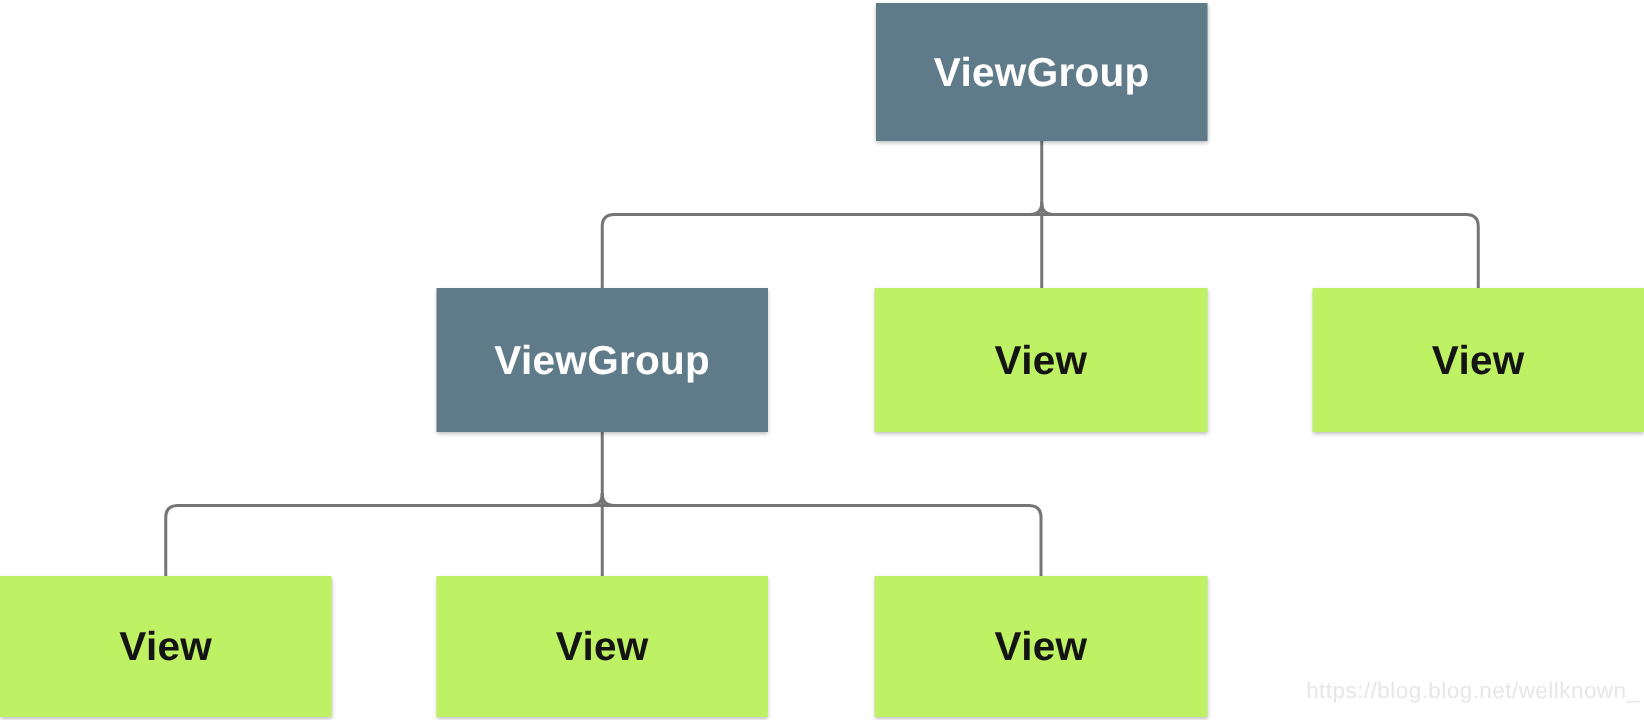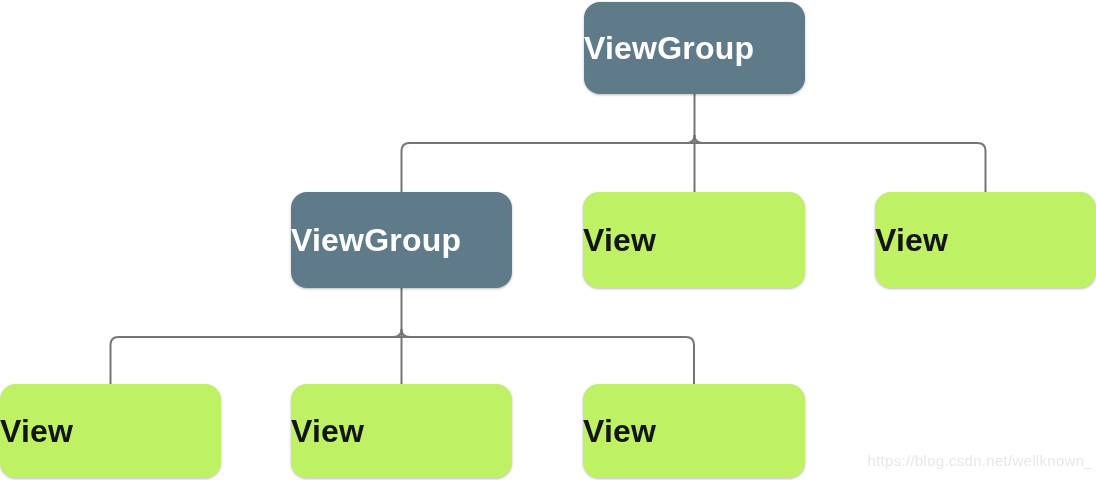--- a/index.html
+++ b/index.html
@@ -19,22 +19,23 @@
     position: absolute;
     left: 0;
     top: 0;
     z-index: 1;
   }
   .node {
     position: absolute;
     z-index: 2;
     display: flex;
     align-items: center;
-    border-radius: 16px;
-    font-size: 32px;
+    justify-content: center;
+    border-radius: 0;
+    font-size: 27px;
     font-weight: bold;
     letter-spacing: 0.2px;
     box-shadow: 0 1px 3px rgba(0,0,0,0.18), 0 1px 2px rgba(0,0,0,0.10);
   }
   .node.group {
     background: #5f7a89;
     color: #ffffff;
   }
   .node.view {
     background: #bef264;
@@ -98,15 +99,15 @@
   </div>
 
   <div class="node view n-l3-v2">
     <span>View</span>
   </div>
 
   <div class="node view n-l3-v3">
     <span>View</span>
   </div>
 
-  <div class="watermark">https://blog.csdn.net/wellknown_</div>
+  <div class="watermark">https://blog.blog.net/wellknown_</div>
 
 </div>
 
 </body></html>

